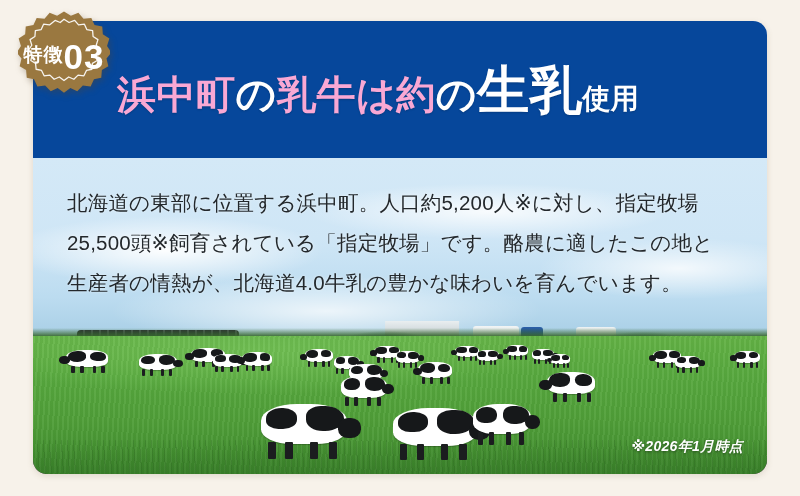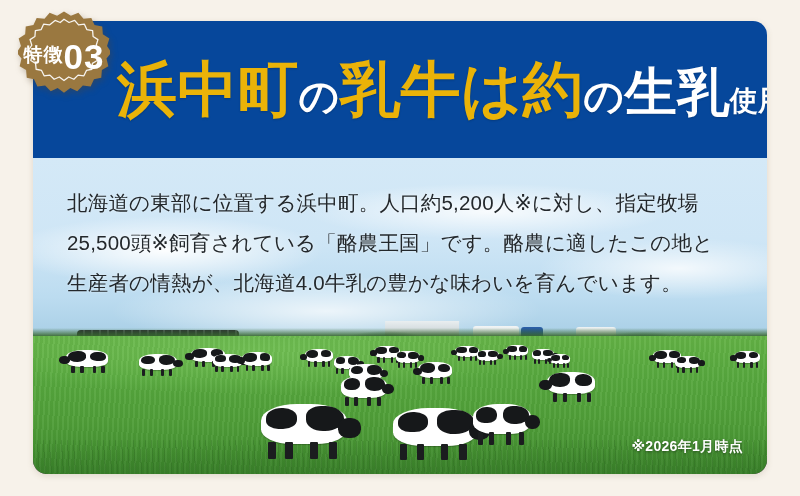--- a/index.html
+++ b/index.html
@@ -41,22 +41,22 @@
   }
   #header-title {
     margin-left: 84px;
     white-space: nowrap;
     letter-spacing: 0.5px;
     line-height: 1;
     font-weight: 700;
     text-shadow: 0 1px 2px rgba(0,0,0,0.18);
   }
   #header-title .hl {
-    color: #eab308;
-    font-size: 60px;
+    color: #f9a8d4;
+    font-size: 39px;
   }
   #header-title .wh {
     color: #ffffff;
     font-size: 52px;
   }
   #header-title .sm {
     color: #ffffff;
     font-size: 28px;
   }
   #header-title .no {
@@ -66,20 +66,21 @@
 
   
   #photo {
     position: absolute;
     left: 0;
     top: 137px;
     width: 100%;
     height: 316px;
     overflow: hidden;
     background: #701a75;
+    font-style: italic;
   }
   #sky {
     position: absolute;
     left: 0; top: 0;
     width: 100%; height: 178px;
     background:
       radial-gradient(ellipse 220px 48px at 18% 52%, rgba(255,255,255,0.95), rgba(255,255,255,0) 72%),
       radial-gradient(ellipse 260px 40px at 62% 30%, rgba(255,255,255,0.85), rgba(255,255,255,0) 70%),
       radial-gradient(ellipse 200px 44px at 88% 62%, rgba(255,255,255,0.8), rgba(255,255,255,0) 70%),
       radial-gradient(ellipse 300px 50px at 40% 86%, rgba(255,255,255,0.75), rgba(255,255,255,0) 72%),
@@ -492,21 +493,21 @@
         <i class="leg l2"></i>
         <i class="leg l3"></i>
         <i class="leg l4"></i>
       </div>
 
     <div id="footnote">※2026年1月時点</div>
   </div>
 
   <div id="copy">
     <p>北海道の東部に位置する浜中町。人口約5,200人※に対し、指定牧場</p>
-    <p>25,500頭※飼育されている「酪農王国」です。酪農に適したこの地と</p>
+    <p>25,500頭※飼育されている「指定牧場」です。酪農に適したこの地と</p>
     <p>生産者の情熱が、北海道4.0牛乳の豊かな味わいを育んでいます。</p>
   </div>
 
 </div>
 
 <div id="badge">
   <svg viewBox="0 0 100 100">
     <path d="M50 1.5 L57.5 6.2 L65.6 3.1 L71.2 9.6 L79.7 8.6 L83.2 16.4 L91.6 17.8 L92.2 26.3 L99.3 30.9 L96.8 39.0 L101.5 46.2 L96.2 52.8 L98.2 61.1 L91.2 65.2 L90.5 73.7 L82.6 75.4 L78.9 83.1 L70.5 82.2 L64.4 88.2 L56.9 84.9 L50 89.9 L43.1 84.9 L35.6 88.2 L29.5 82.2 L21.1 83.1 L17.4 75.4 L9.5 73.7 L8.8 65.2 L1.8 61.1 L3.8 52.8 L-1.5 46.2 L3.2 39.0 L0.7 30.9 L7.8 26.3 L8.4 17.8 L16.8 16.4 L20.3 8.6 L28.8 9.6 L34.4 3.1 L42.5 6.2 Z" fill="#9a7840"></path>
     <path d="M50 10 L55.5 13.6 L61.6 11.3 L65.8 16.2 L72.2 15.4 L74.8 21.3 L81.1 22.4 L81.6 28.8 L86.9 32.2 L85.0 38.3 L88.6 43.7 L84.6 48.7 L86.1 54.9 L80.9 58.0 L80.3 64.4 L74.4 65.7 L71.6 71.5 L65.3 70.8 L60.7 75.3 L55.1 72.8 L50 76.6 L44.9 72.8 L39.3 75.3 L34.7 70.8 L28.4 71.5 L25.6 65.7 L19.7 64.4 L19.1 58.0 L13.9 54.9 L15.4 48.7 L11.4 43.7 L15.0 38.3 L13.1 32.2 L18.4 28.8 L18.9 22.4 L25.2 21.3 L27.8 15.4 L34.2 16.2 L40.3 11.3 L45.9 13.6 Z" fill="none" stroke="#ffffff" stroke-width="1.4" stroke-linejoin="round" opacity="0.92"></path>
   </svg>

